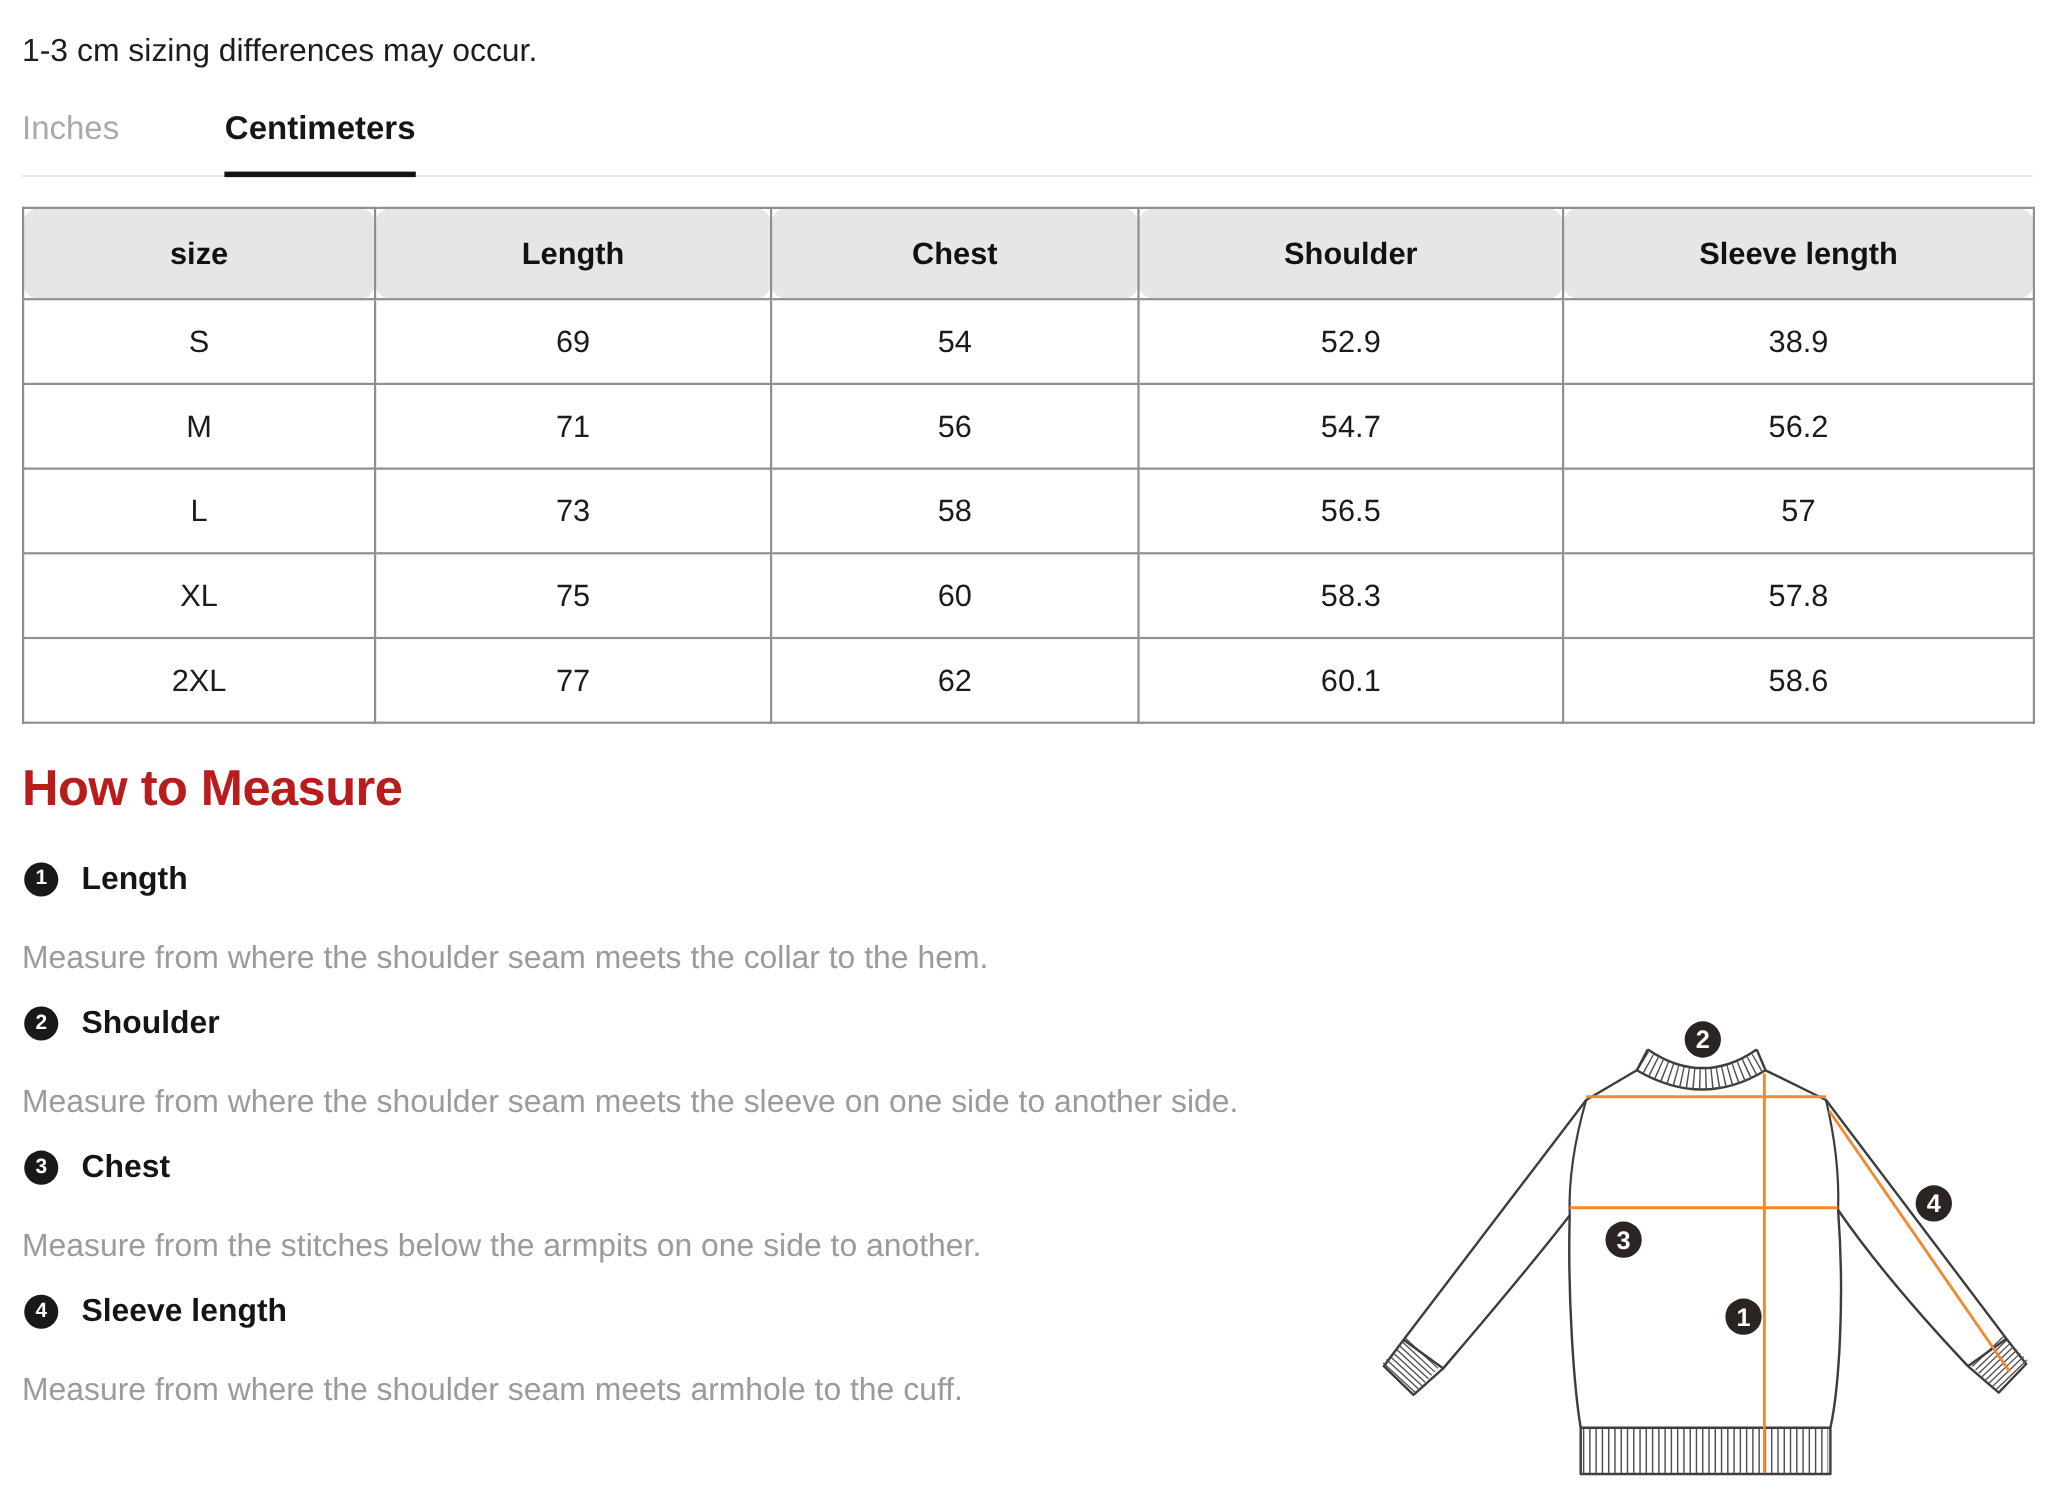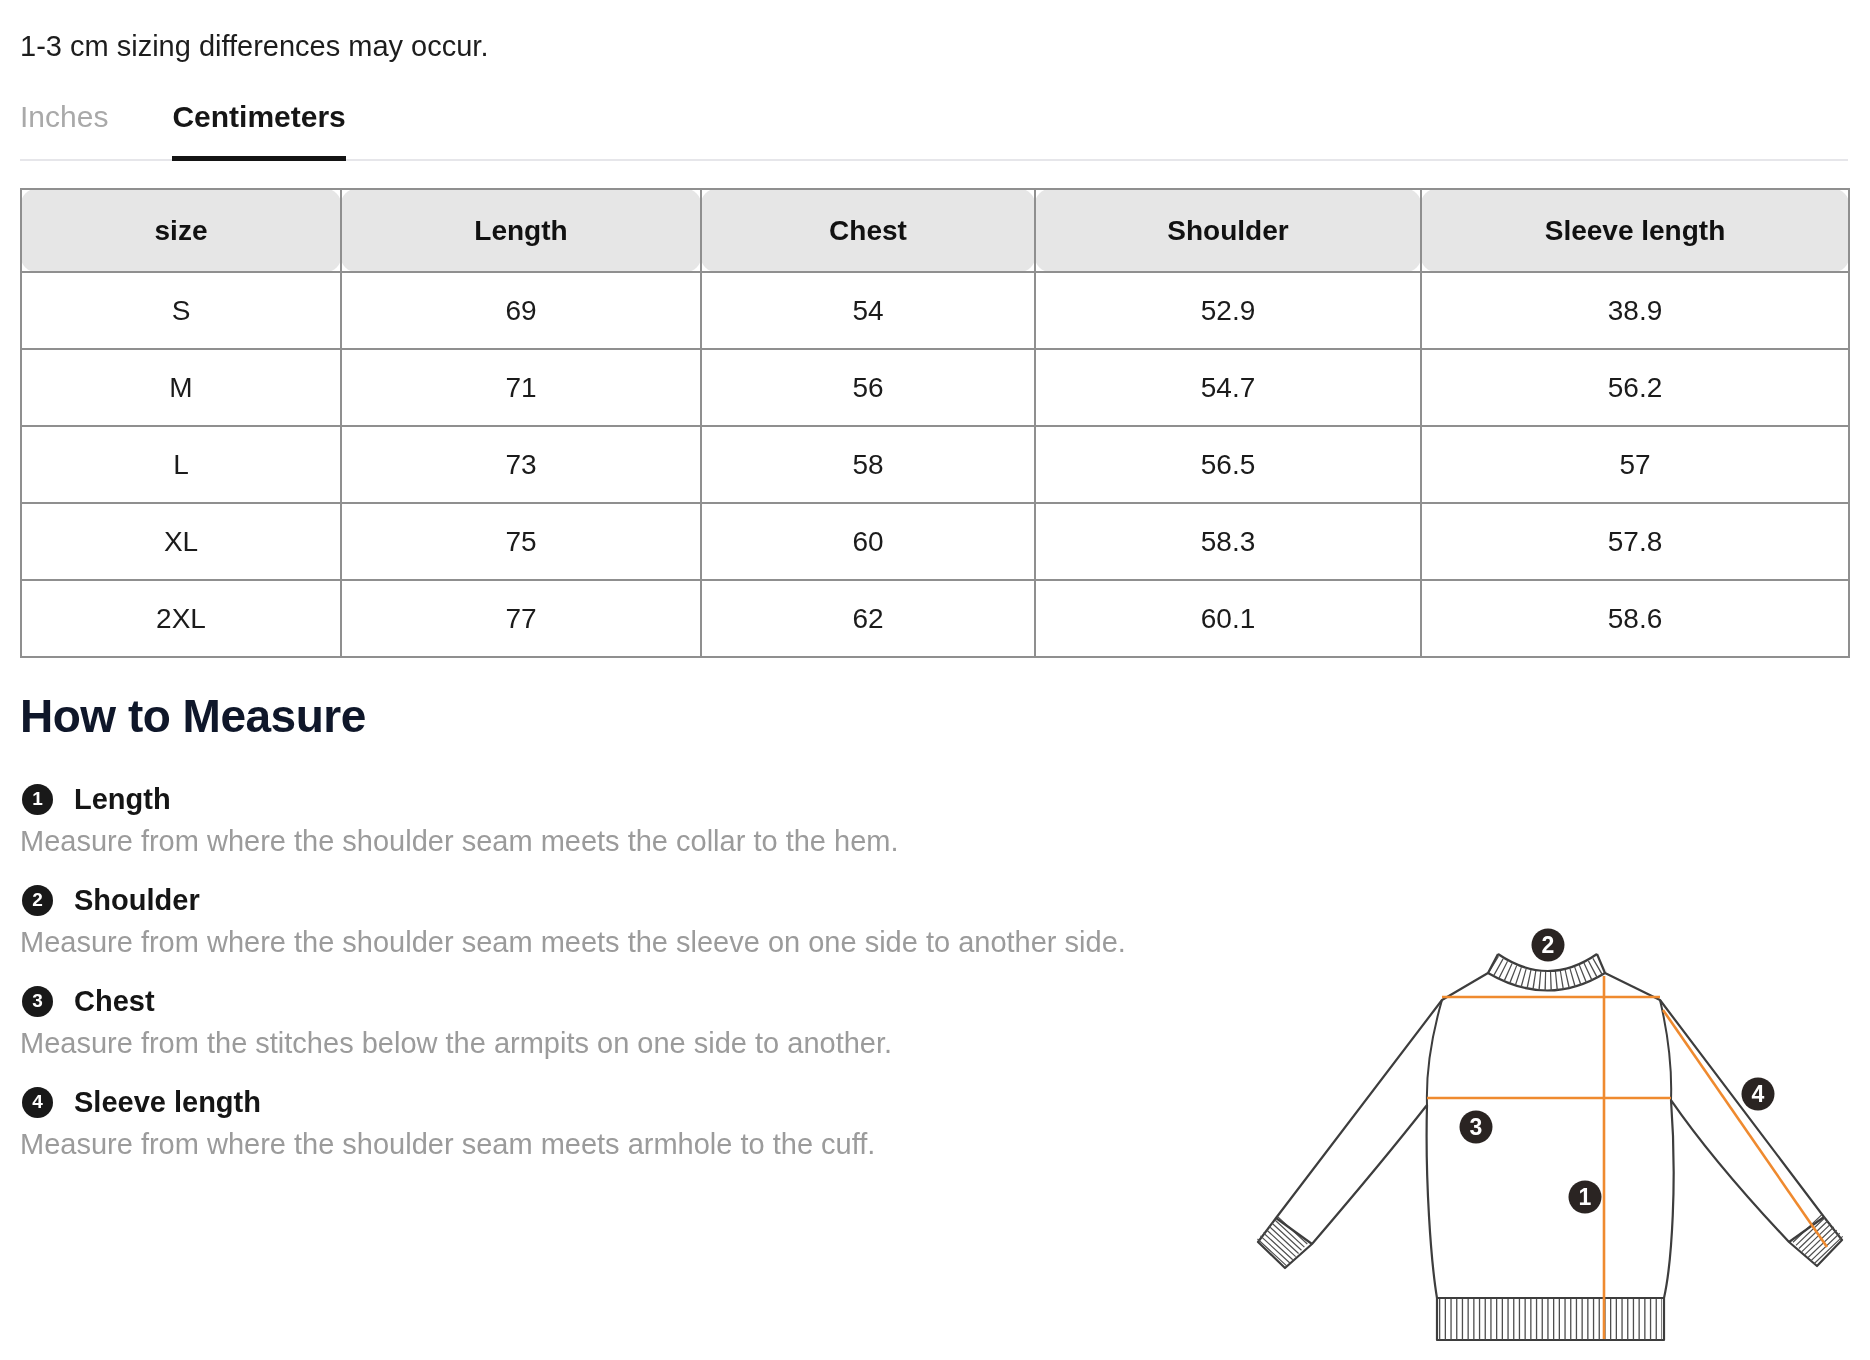--- a/index.html
+++ b/index.html
@@ -5,42 +5,42 @@
   * { margin:0; padding:0; box-sizing:border-box; }
   html,body { background:#ffffff; }
   body {
     width:1870px; height:1360px; position:relative; overflow:hidden;
     font-family:"Liberation Sans", sans-serif; color:#1a1a1a;
   }
   .content { padding:30px 22px 0 20px; width:1870px; }
 
   .note { font-size:29px; line-height:33px; color:#1d1d1d; }
 
-  .tabs { display:flex; gap:64px; margin-top:37px; border-bottom:2px solid #e6e6ea; width:1828px; }
+  .tabs { display:flex; gap:96px; margin-top:37px; border-bottom:2px solid #e6e6ea; width:1828px; }
   .tab { font-size:30px; line-height:34px; padding-bottom:22px; cursor:pointer; }
   .tab.inactive { color:#a9a9a9; font-weight:400; }
   .tab.active { color:#161616; font-weight:700; border-bottom:5px solid #141414; margin-bottom:-2px; }
 
   table.size-table { border-collapse:collapse; table-layout:fixed; width:1828px; margin-top:27px; }
   .size-table th, .size-table td { border:2px solid #8f8f8f; text-align:center; vertical-align:middle; }
   .size-table th { background:#e6e6e6; height:83px; font-size:28px; font-weight:700; color:#111;border-radius:15px; }
   .size-table td { height:77px; font-size:28px; font-weight:400; color:#1b1b1b; background:#fff; }
 
-  .howto-title { margin-top:32px; font-size:46px; line-height:52px; font-weight:700; letter-spacing:-0.5px; color:#0f172a; }
+  .howto-title { margin-top:32px; font-size:46px; line-height:52px; font-weight:700; letter-spacing:-0.5px; color:#b91c1c; }
 
   .measure-list { margin-top:40px; width:1180px; }
   .measure-item { margin-bottom:25px; }
   .mi-head { display:flex; align-items:center; gap:21px; height:34px; margin-left:2px; }
   .badge {
     width:31px; height:31px; border-radius:50%; background:#191919; color:#fff;
     display:flex; align-items:center; justify-content:center;
     font-size:19px; font-weight:700; flex:0 0 auto;
   }
   .mi-label { font-size:29px; font-weight:700; color:#151515; }
-  .mi-desc { margin-top:8px; font-size:29px; line-height:34px; color:#9b9b9b; }
+  .mi-desc { margin-top:38px; font-size:29px; line-height:34px; color:#9b9b9b; }
 
   .diagram { position:absolute; left:1230px; top:760px; width:640px; height:600px; }
   .diagram svg { display:block; }
 </style>
 </head>
 <body>
 
 <div class="content">
 
   <div class="note">1-3 cm sizing differences may occur.</div>

